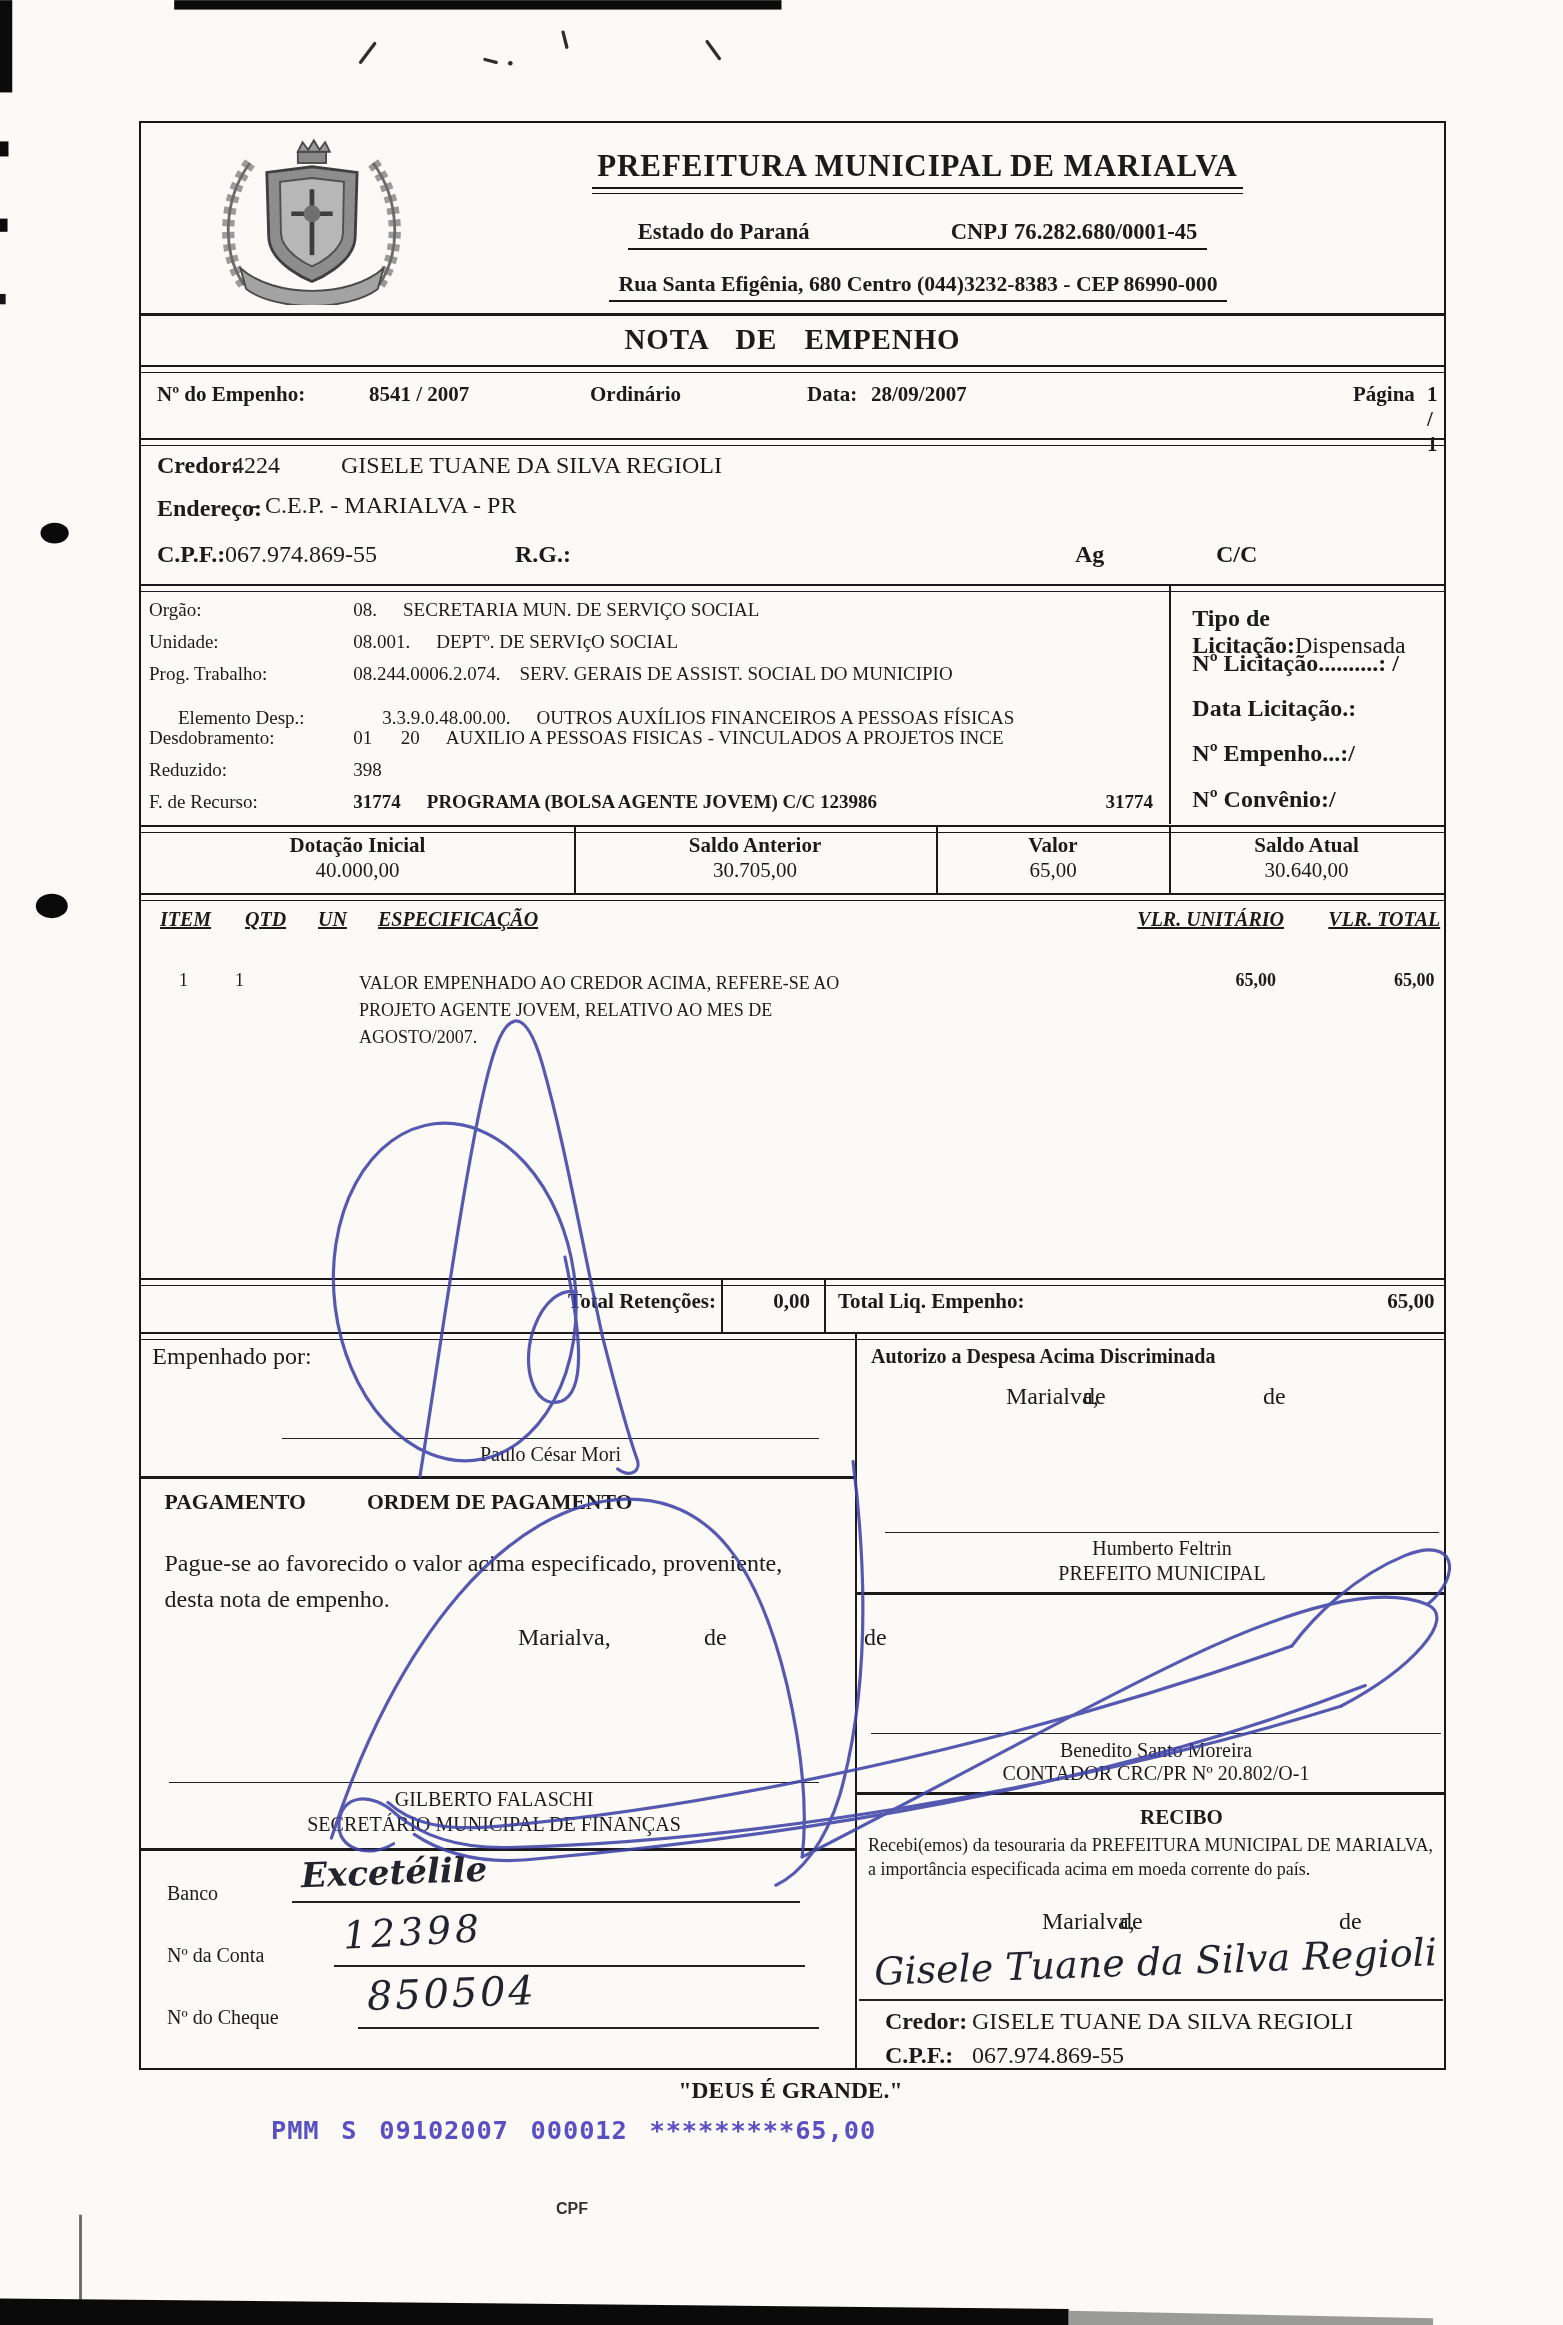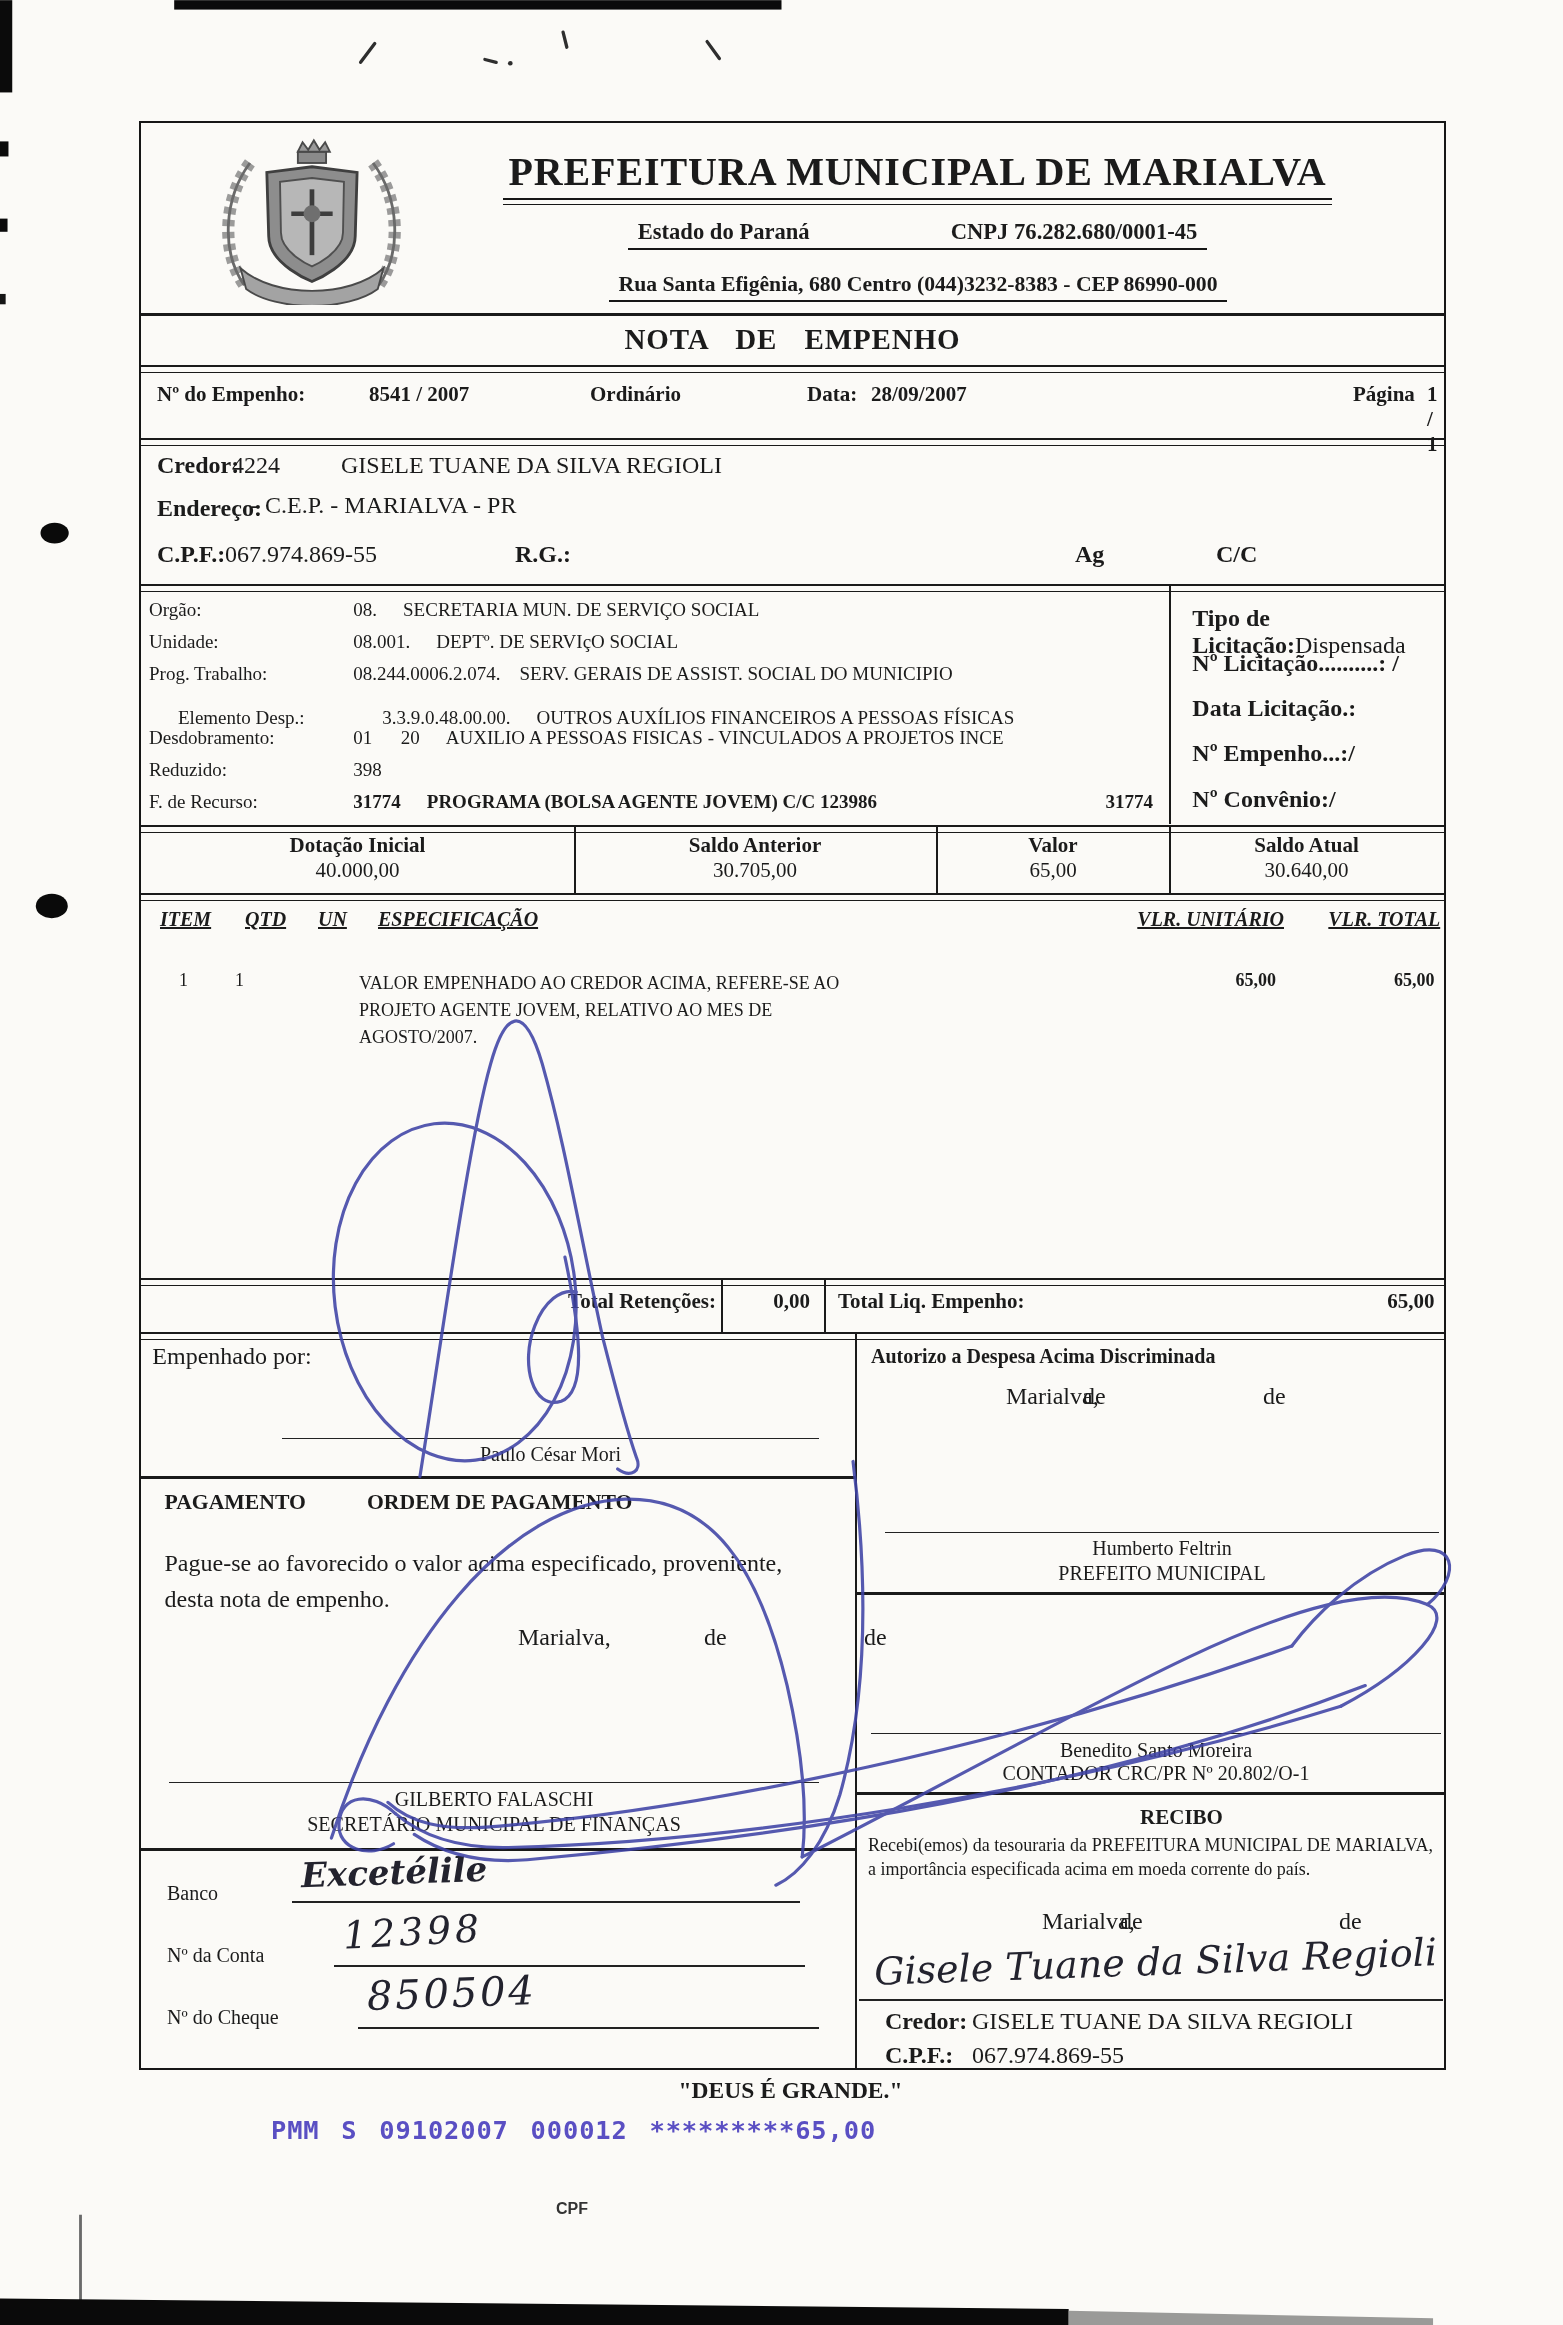--- a/index.html
+++ b/index.html
@@ -7,21 +7,21 @@
          font-family:"Liberation Serif",serif;color:#1b1b1b;overflow:hidden;margin:0 auto;}
   .abs{position:absolute;}
   .form{position:absolute;left:139px;top:121px;width:1303px;height:1945px;
         border:2.8px solid #161616;box-sizing:content-box;background:transparent;}
   .hr{position:absolute;left:0;width:100%;height:2.8px;background:#1a1a1a;}
   .hr.dbl{height:7.5px;background:transparent;border-top:2.8px solid #1a1a1a;border-bottom:1.9px solid #1a1a1a;box-sizing:border-box;}
   .vr{position:absolute;width:1.9px;background:#1a1a1a;}
   .b{font-weight:bold;}
   .fs20{font-size:24px;} .fs21{font-size:20px;} .fs22{font-size:21px;} .fs19{font-size:18px;}
   .center{text-align:center;}
-  .hdr-title{font-size:40px;font-weight:bold;letter-spacing:0.9px;border-bottom:2.8px solid #161616;
+  .hdr-title{font-size:31px;font-weight:bold;letter-spacing:0.9px;border-bottom:2.8px solid #161616;
              padding:0 5.6px 3.8px 5.6px;display:inline-block;position:relative;}
   .hdr-title::after{content:"";position:absolute;left:0;right:0;bottom:-6.6px;border-top:1.9px solid #161616;}
   .u1{border-bottom:2.8px solid #161616;display:inline-block;padding:0 9.4px 2.8px 9.4px;}
   .doc-title{font-size:29px;font-weight:bold;word-spacing:19px;letter-spacing:0.9px;}
   .lbl-r{display:inline-block;width:193px;text-align:left;font-weight:normal;margin-left:8px;}
   .bcode{margin-left:11.3px;white-space:pre;}
   .bdesc{margin-left:26px;}
   .brow{position:absolute;left:0;width:1017px;font-size:19px;white-space:nowrap;}
   .it-h{font-style:italic;font-weight:bold;text-decoration:underline;font-size:20px;}
   .sline{position:absolute;height:0;border-bottom:1.9px solid #222;}

